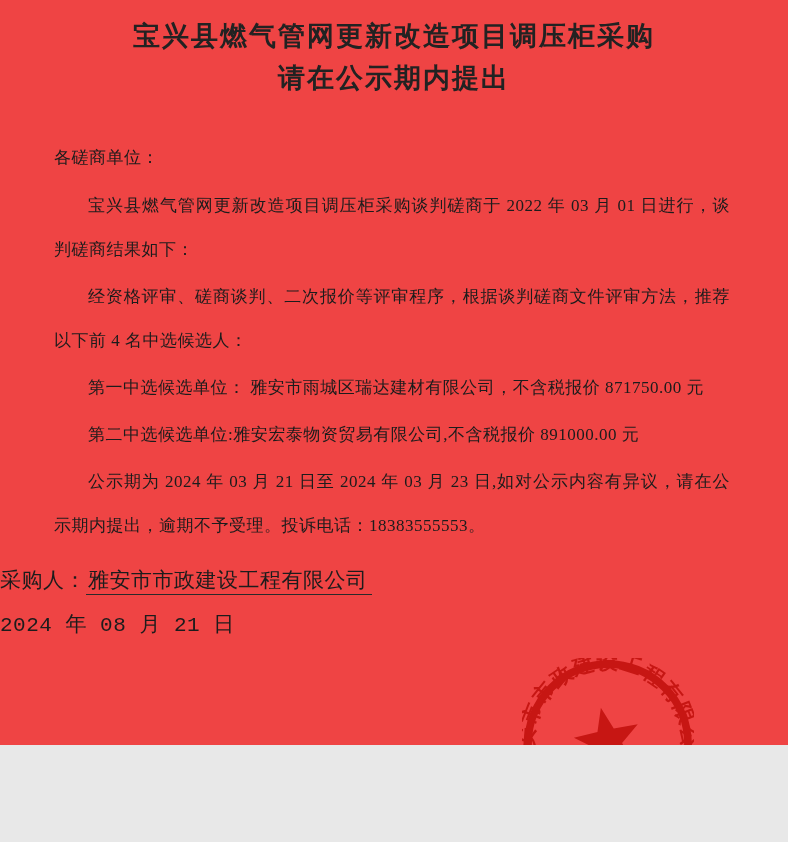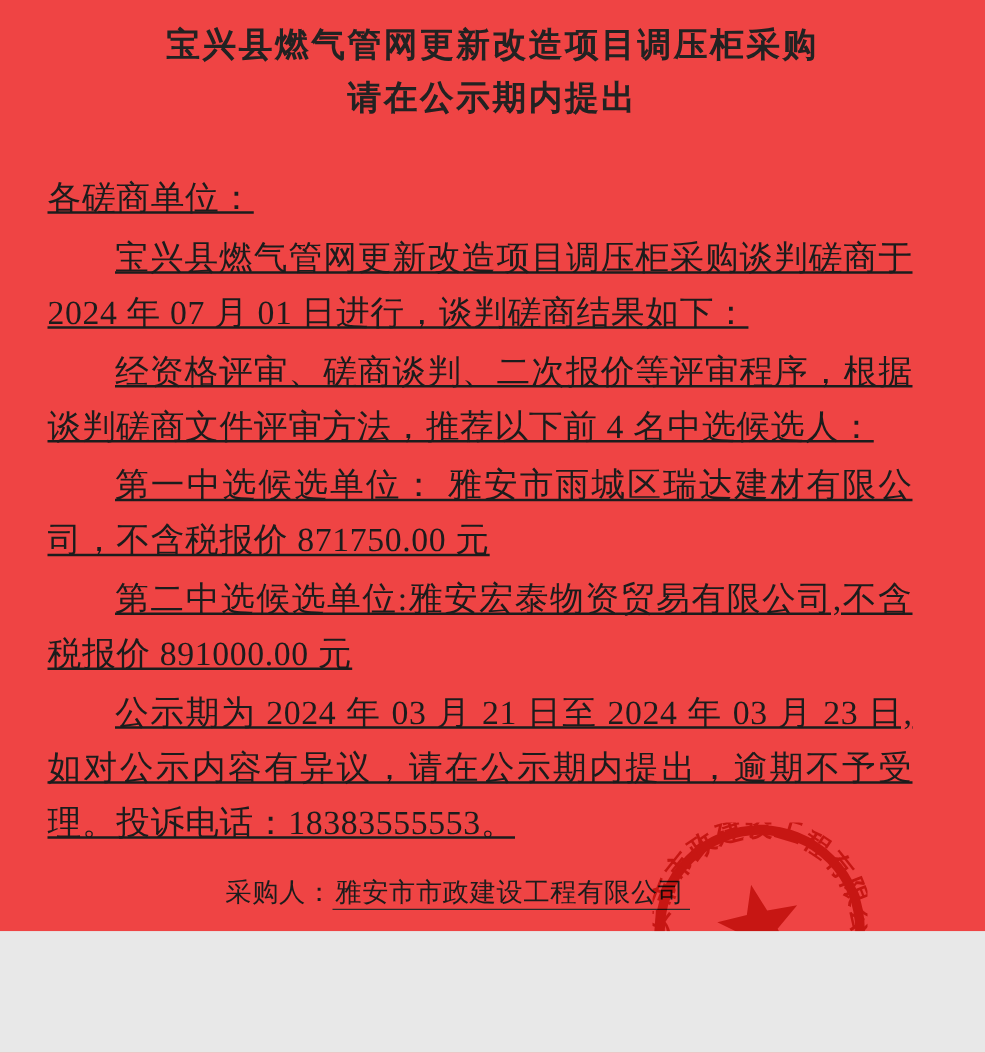--- a/index.html
+++ b/index.html
@@ -20,40 +20,40 @@
     text-align:center;
     font-family:"Liberation Sans","DejaVu Sans",sans-serif;
     font-weight:bold;
     font-size:27px;
     line-height:1.55;
     letter-spacing:2px;
     color:#222;
   }
   .body-block {
     margin-top:36px;
-    padding-left:38px;
+    padding-left:54px;
     padding-right:58px;
-    font-size:27px;
+    font-size:17px;
     line-height:44px;
     text-align:justify;
     letter-spacing:0.5px;
-    text-decoration:underline;
   }
   .salutation { margin:0 0 4px 0; }
   .para {
     margin:0 0 3px 0;
     text-indent:2em;
   }
   .signature-block {
     margin-top:12px;
     padding-right:56px;
-    text-align:center;
+    text-align:left;
     font-size:21px;
     line-height:44px;
     letter-spacing:0.5px;
+    font-family:Liberation Mono, monospace;
   }
   .signature-company {
     border-bottom:1.5px solid #2a2a2a;
     padding:0 4px 1px 2px;
   }
   .seal {
     position:absolute;
     left:522px; top:658px;
     width:172px; height:172px;
     opacity:0.88;
@@ -71,21 +71,21 @@
 
 <div class="page">
 
   <div class="title-block">
     <div>宝兴县燃气管网更新改造项目调压柜采购</div>
     <div>请在公示期内提出</div>
   </div>
 
   <div class="body-block">
     <p class="salutation">各磋商单位：</p>
-    <p class="para">宝兴县燃气管网更新改造项目调压柜采购谈判磋商于 2024 年 07 月 01 日进行，谈判磋商结果如下：</p>
+    <p class="para">宝兴县燃气管网更新改造项目调压柜采购谈判磋商于 2022 年 03 月 01 日进行，谈判磋商结果如下：</p>
     <p class="para">经资格评审、磋商谈判、二次报价等评审程序，根据谈判磋商文件评审方法，推荐以下前 4 名中选候选人：</p>
     <p class="para">第一中选候选单位： 雅安市雨城区瑞达建材有限公司，不含税报价 871750.00 元</p>
     <p class="para">第二中选候选单位:雅安宏泰物资贸易有限公司,不含税报价 891000.00 元</p>
     <p class="para">公示期为 2024 年 03 月 21 日至 2024 年 03 月 23 日,如对公示内容有异议，请在公示期内提出，逾期不予受理。投诉电话：18383555553。</p>
   </div>
 
   <div class="signature-block">
     <div>
       <span>采购人：</span><span class="signature-company">雅安市市政建设工程有限公司</span>
     </div>

